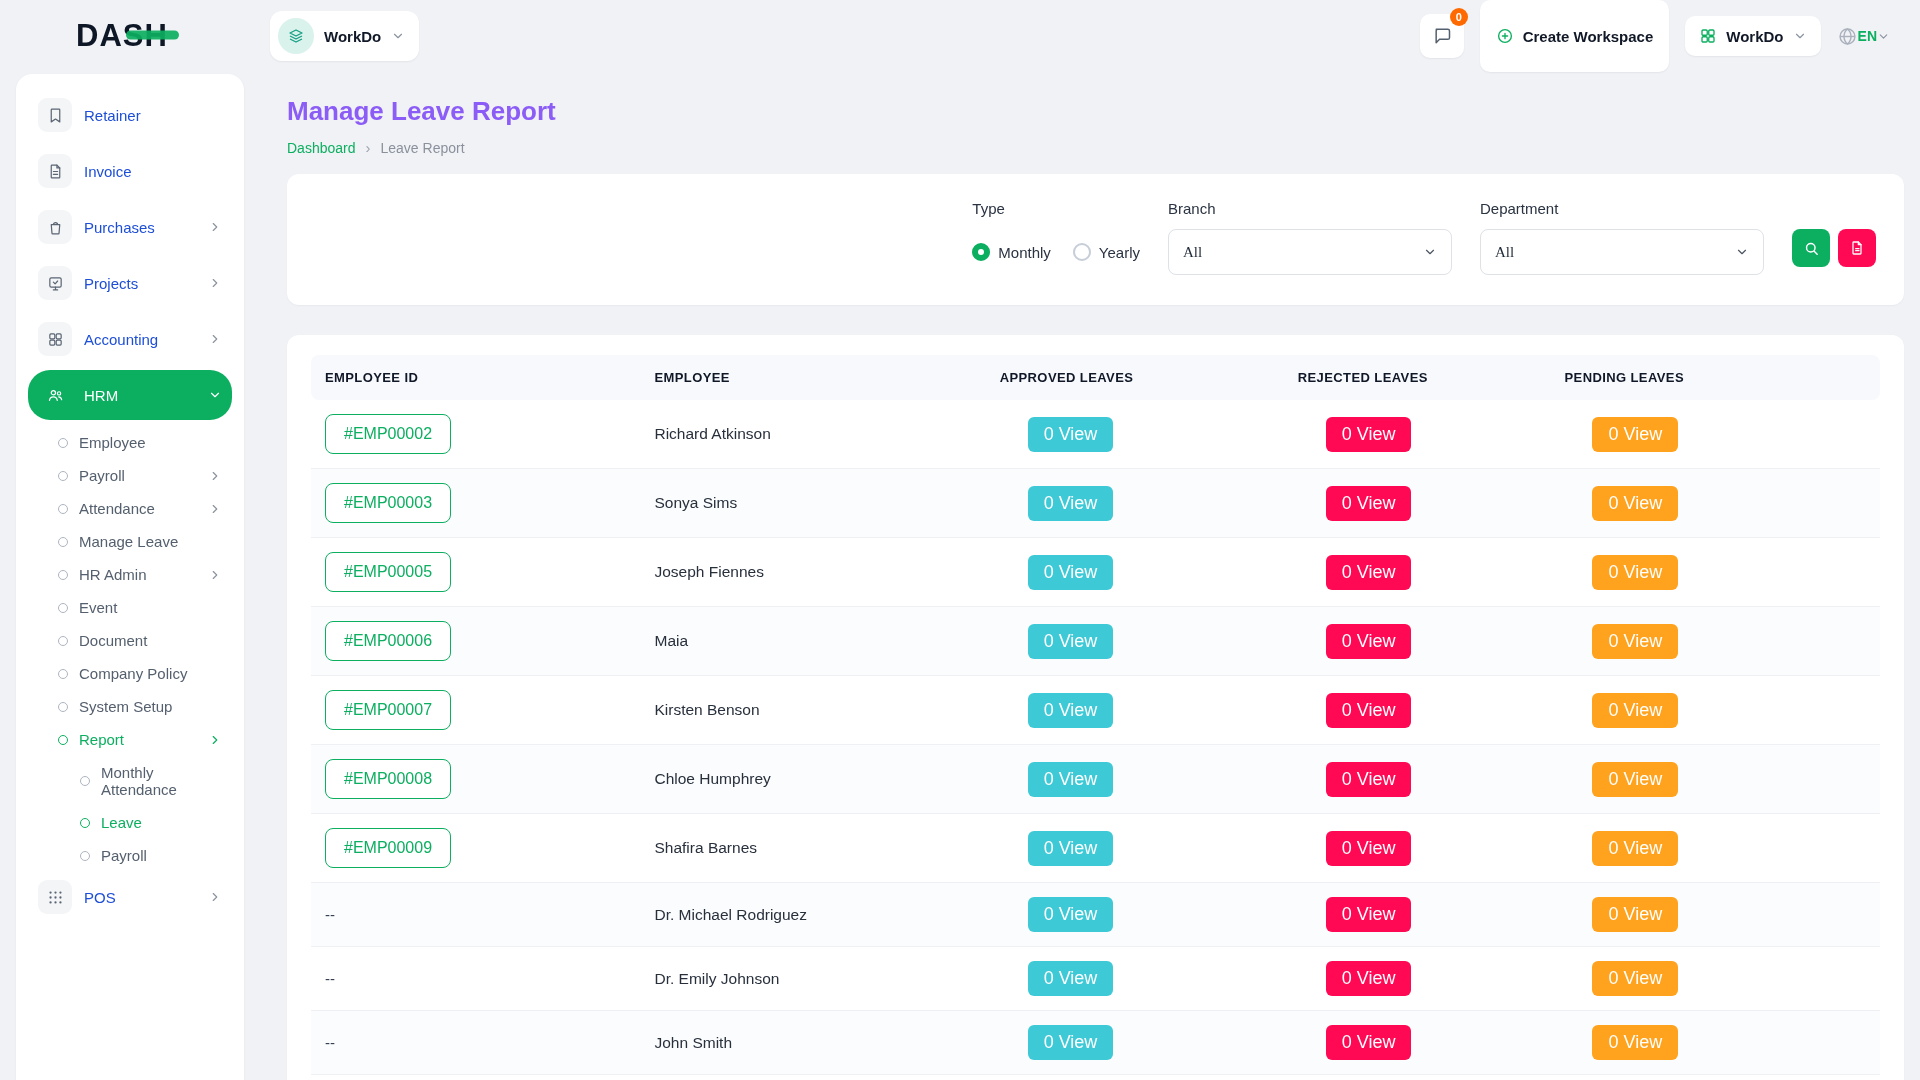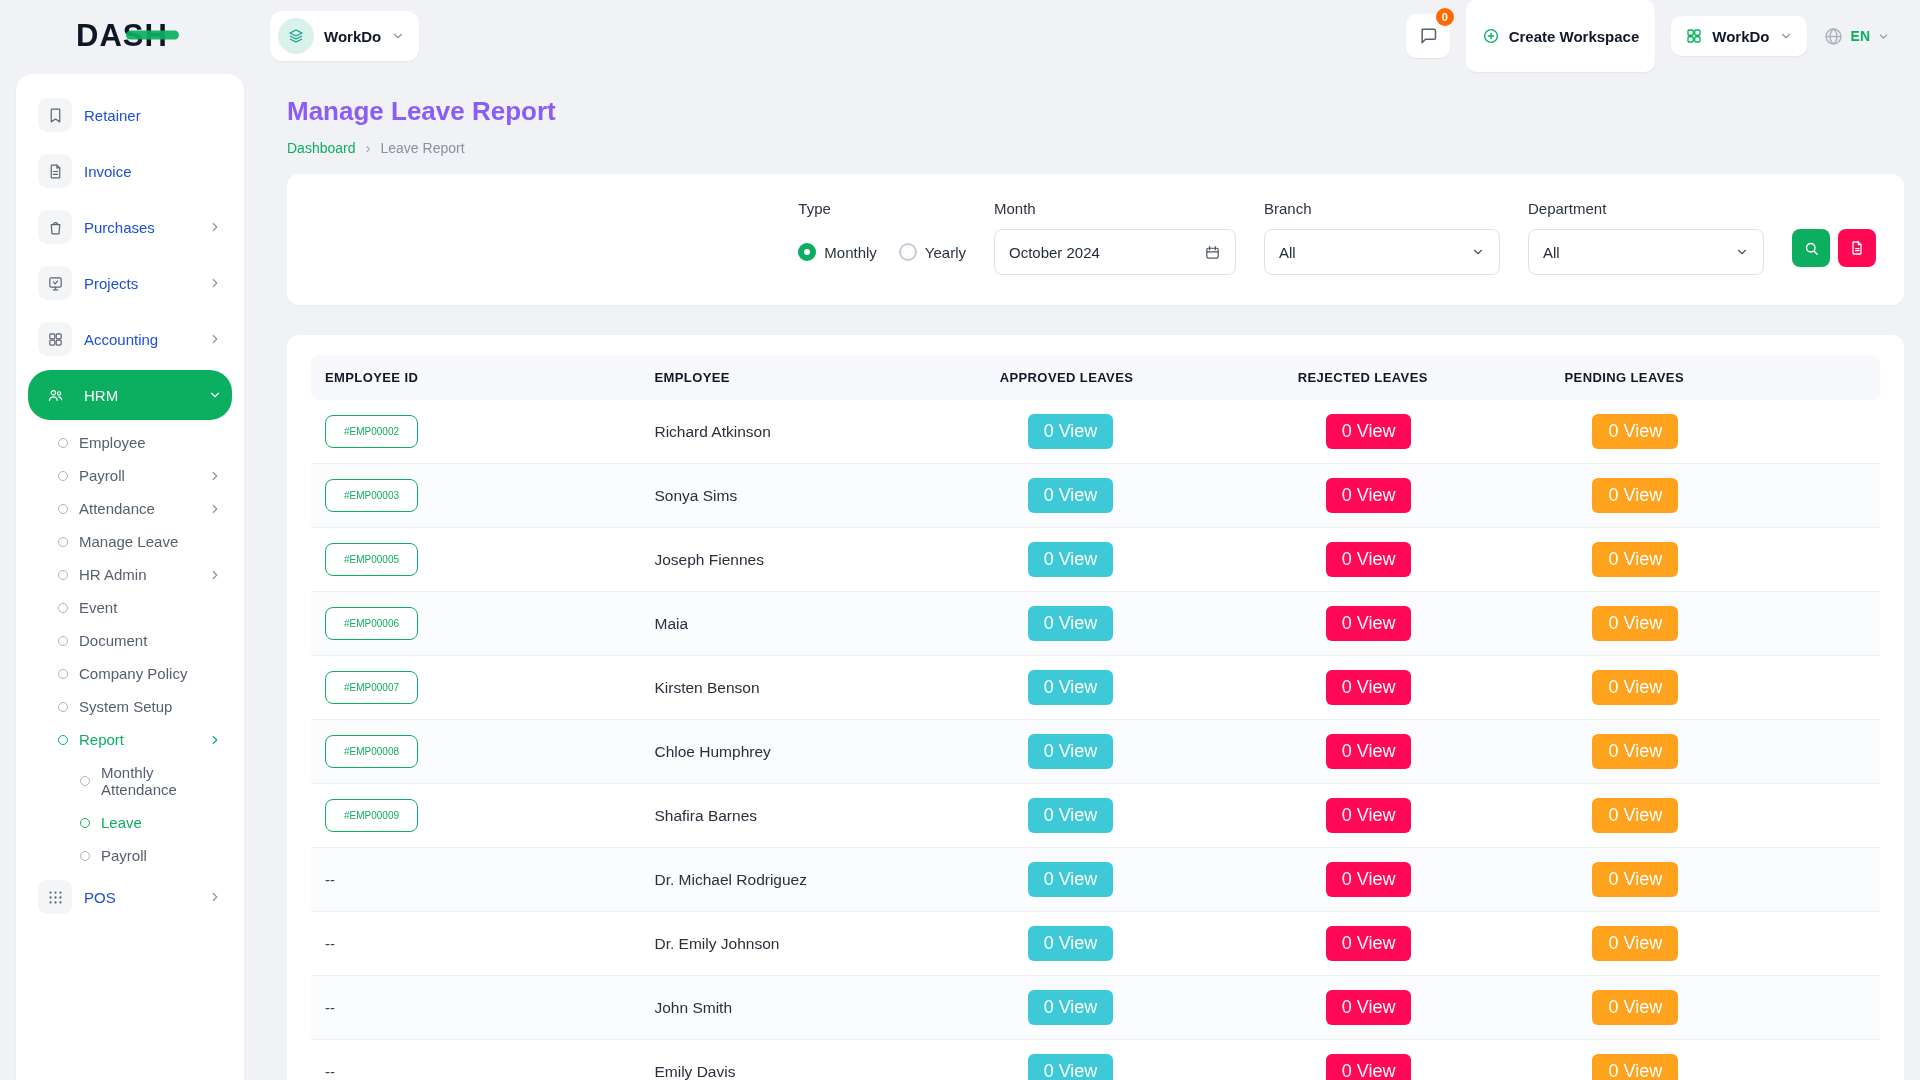--- a/index.html
+++ b/index.html
@@ -23,21 +23,21 @@
     display:flex; align-items:center; justify-content:center; box-shadow:0 1px 2px rgba(15,23,42,.06); cursor:pointer; }
   .msg-badge { position:absolute; top:-6px; right:-4px; min-width:18px; height:18px; border-radius:9px;
     background:#FF6A00; color:#fff; font-size:11px; font-weight:700; display:flex;
     align-items:center; justify-content:center; padding:0 4px; }
   .btn-create { display:flex; align-items:center; gap:9px; background:#fff; border-radius:10px;
     padding:27px 16px; font-size:15px; font-weight:600; color:#111827;
     box-shadow:0 1px 2px rgba(15,23,42,.06); cursor:pointer; }
   .workdo-select { display:flex; align-items:center; gap:9px; background:#fff; border-radius:10px;
     padding:11px 14px; font-size:15px; font-weight:600; color:#111827;
     box-shadow:0 1px 2px rgba(15,23,42,.06); cursor:pointer; }
-  .lang { display:flex; align-items:center; gap:7px; cursor:pointer;text-align:center; }
+  .lang { display:flex; align-items:center; gap:0; cursor:pointer;text-align:center; }
   .lang-code { font-size:14px; font-weight:700; color:#0CAF60; }
 
   
   .sidebar { position:absolute; left:16px; top:74px; width:228px; height:1100px; background:#fff;
     border-radius:16px; padding:16px 12px; box-shadow:0 1px 3px rgba(15,23,42,.05); }
   .side-item { display:flex; align-items:center; gap:12px; padding:8px 10px; margin-bottom:6px;
     border-radius:12px; color:#1d4ed8; font-size:15px; cursor:pointer; }
   .icon-box { width:34px; height:34px; border-radius:9px; background:#f3f5f7; display:flex;
     align-items:center; justify-content:center; color:#5b6573; flex:0 0 auto; }
   .side-item .chev { margin-left:auto; color:#8b93a0; }
@@ -69,39 +69,39 @@
   .radio-opt { display:flex; align-items:center; gap:8px; font-size:15px; color:#2a3342; cursor:pointer; }
   .radio { width:18px; height:18px; border-radius:50%; border:2px solid #c7ced8; background:#fff;
     position:relative; flex:0 0 auto; }
   .radio.checked { background:#0CAF60; border-color:#0CAF60; }
   .radio.checked::after { content:""; position:absolute; left:50%; top:50%; width:6px; height:6px;
     border-radius:50%; background:#fff; transform:translate(-50%,-50%); }
   .control { height:46px; border:1px solid #dee2e6; border-radius:8px; background:#fff;
     display:flex; align-items:center; justify-content:space-between; padding:0 14px;
     font-size:15px; color:#1f2937; cursor:pointer; }
   .ctl-month { width:242px; }
-  .ctl-select { width:236px; }
+  .ctl-select { width:284px;font-family:Liberation Serif, serif; }
   .btn-group { display:flex; gap:8px; margin-top:29px; }
   .sq-btn { width:38px; height:38px; border-radius:8px; display:flex; align-items:center;
     justify-content:center; cursor:pointer; border:none; }
   .sq-green { background:#0CAF60; }
   .sq-pink { background:#FF0854; }
 
   .table-card { margin-top:30px; padding:20px 24px 0; }
   table { width:100%; border-collapse:collapse; }
   thead th { background:#f8f9fc; text-align:left; font-size:13px; font-weight:700; color:#101828;
     letter-spacing:.4px; padding:15px 14px; }
   thead th:first-child { border-radius:8px 0 0 8px; }
   thead th:last-child { border-radius:0 8px 8px 0; }
   tbody td { padding:14px 14px; border-bottom:1px solid #eef0f4; vertical-align:middle; }
   tbody tr:nth-child(even) { background:#fbfcfd; }
   .col-id { width:21%; } .col-name { width:22%; } .col-app { width:19%; }
   .col-rej { width:17%; } .col-pen { width:21%; }
   .emp-id { display:inline-block; border:1px solid #0CAF60; color:#0CAF60; border-radius:8px;
-    padding:10px 18px; font-size:10px; cursor:pointer; background:#fff; }
+    padding:10px 18px; font-size:16px; cursor:pointer; background:#fff; }
   .emp-none { color:#374151; font-size:15px; }
   .c-name { color:#28303c; font-size:15.5px; }
   .badge { display:inline-block; color:#fff; font-size:18px; border-radius:6px; padding:7px 16px; cursor:pointer;margin-left:28px; }
   .b-app { background:#3EC9D6; }
   .b-rej { background:#FF0854; }
   .b-pen { background:#FFA21D; }
 </style>
 </head>
 <body>
 
@@ -339,30 +339,20 @@
       <span class="f-label">Type</span>
       <div class="radio-row">
         <span class="radio-opt">
           <span class="radio checked"></span>
           <span>Monthly</span>
         </span>
         <span class="radio-opt">
           <span class="radio"></span>
           <span>Yearly</span>
         </span>
-      </div>
-    </div>
-    <div>
-      <span class="f-label">Month</span>
-      <div class="control ctl-month">
-        <span>October 2024</span>
-        <svg width="17" height="17" viewBox="0 0 24 24" fill="none" stroke="#4b5563" stroke-width="1.7" stroke-linecap="round">
-            <rect x="4" y="6" width="16" height="14" rx="2"></rect>
-            <path d="M8 3.5V8M16 3.5V8M4 11h16"></path>
-          </svg>
       </div>
     </div>
     <div>
       <span class="f-label">Branch</span>
       <div class="control ctl-select">
         <span>All</span>
         <svg width="14" height="14" viewBox="0 0 24 24" fill="none" stroke="#4b5563" stroke-width="2" stroke-linecap="round" stroke-linejoin="round">
             <polyline points="6 9 12 15 18 9"></polyline>
           </svg>
       </div>

